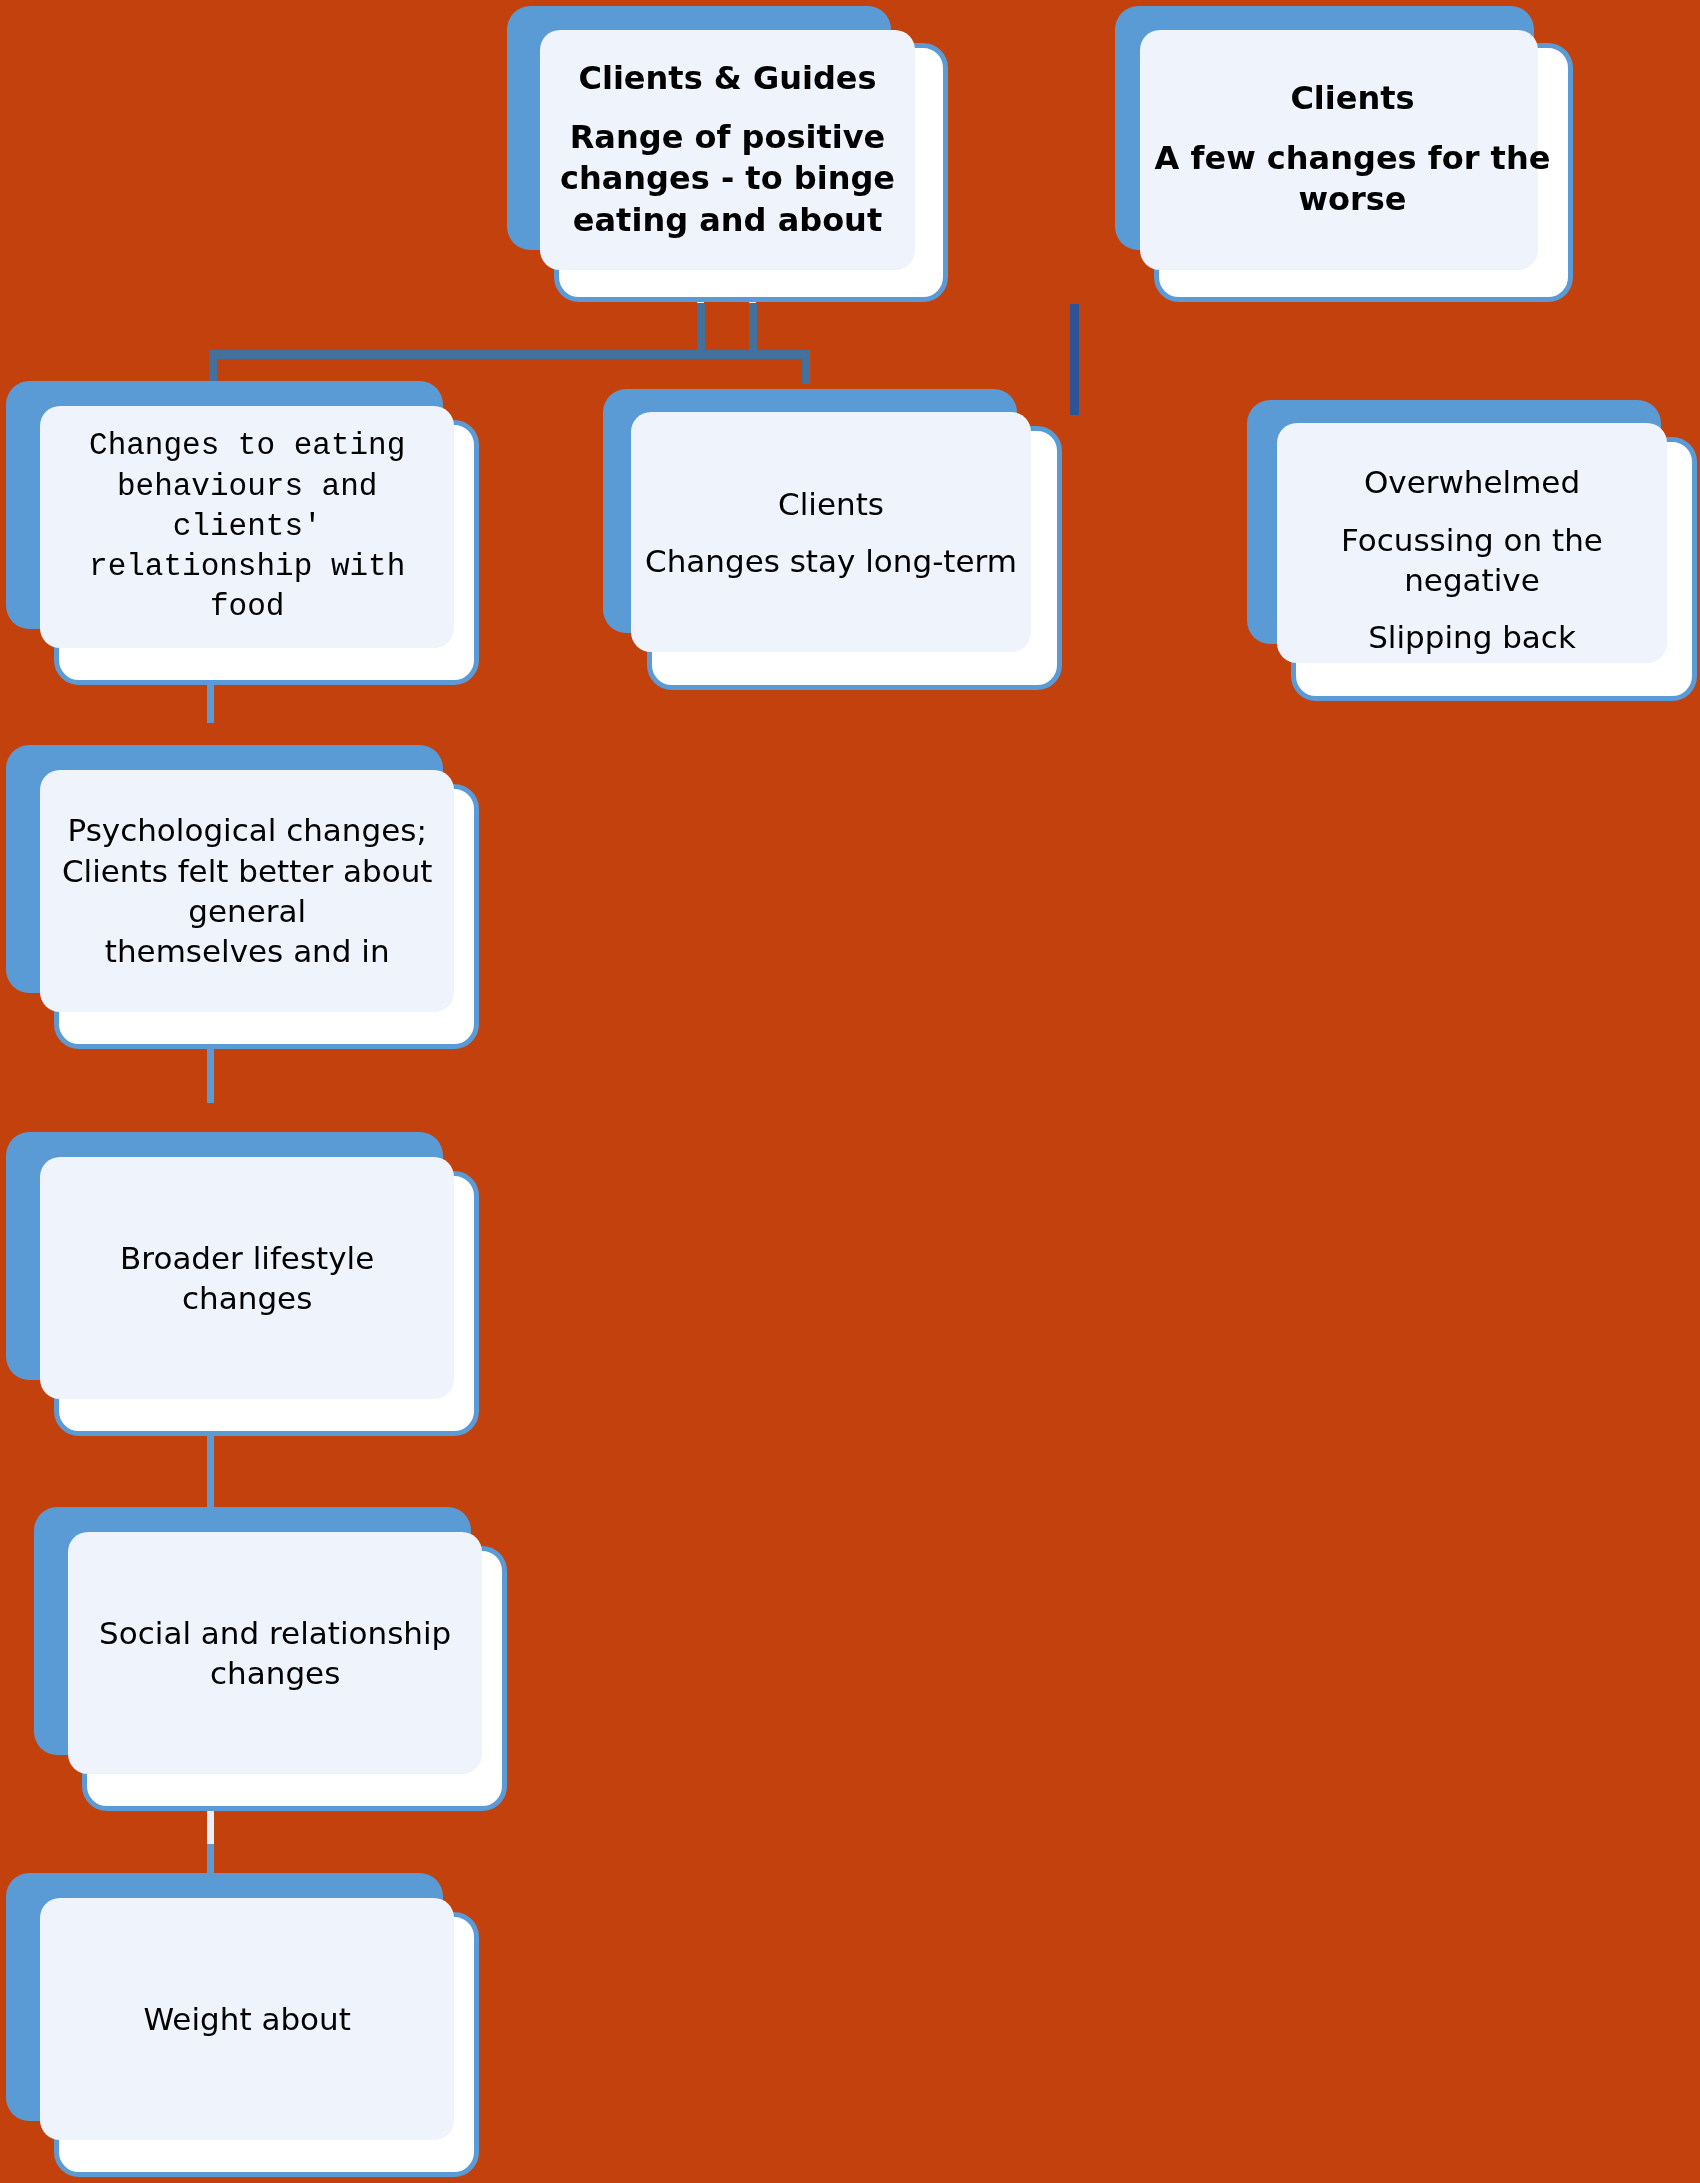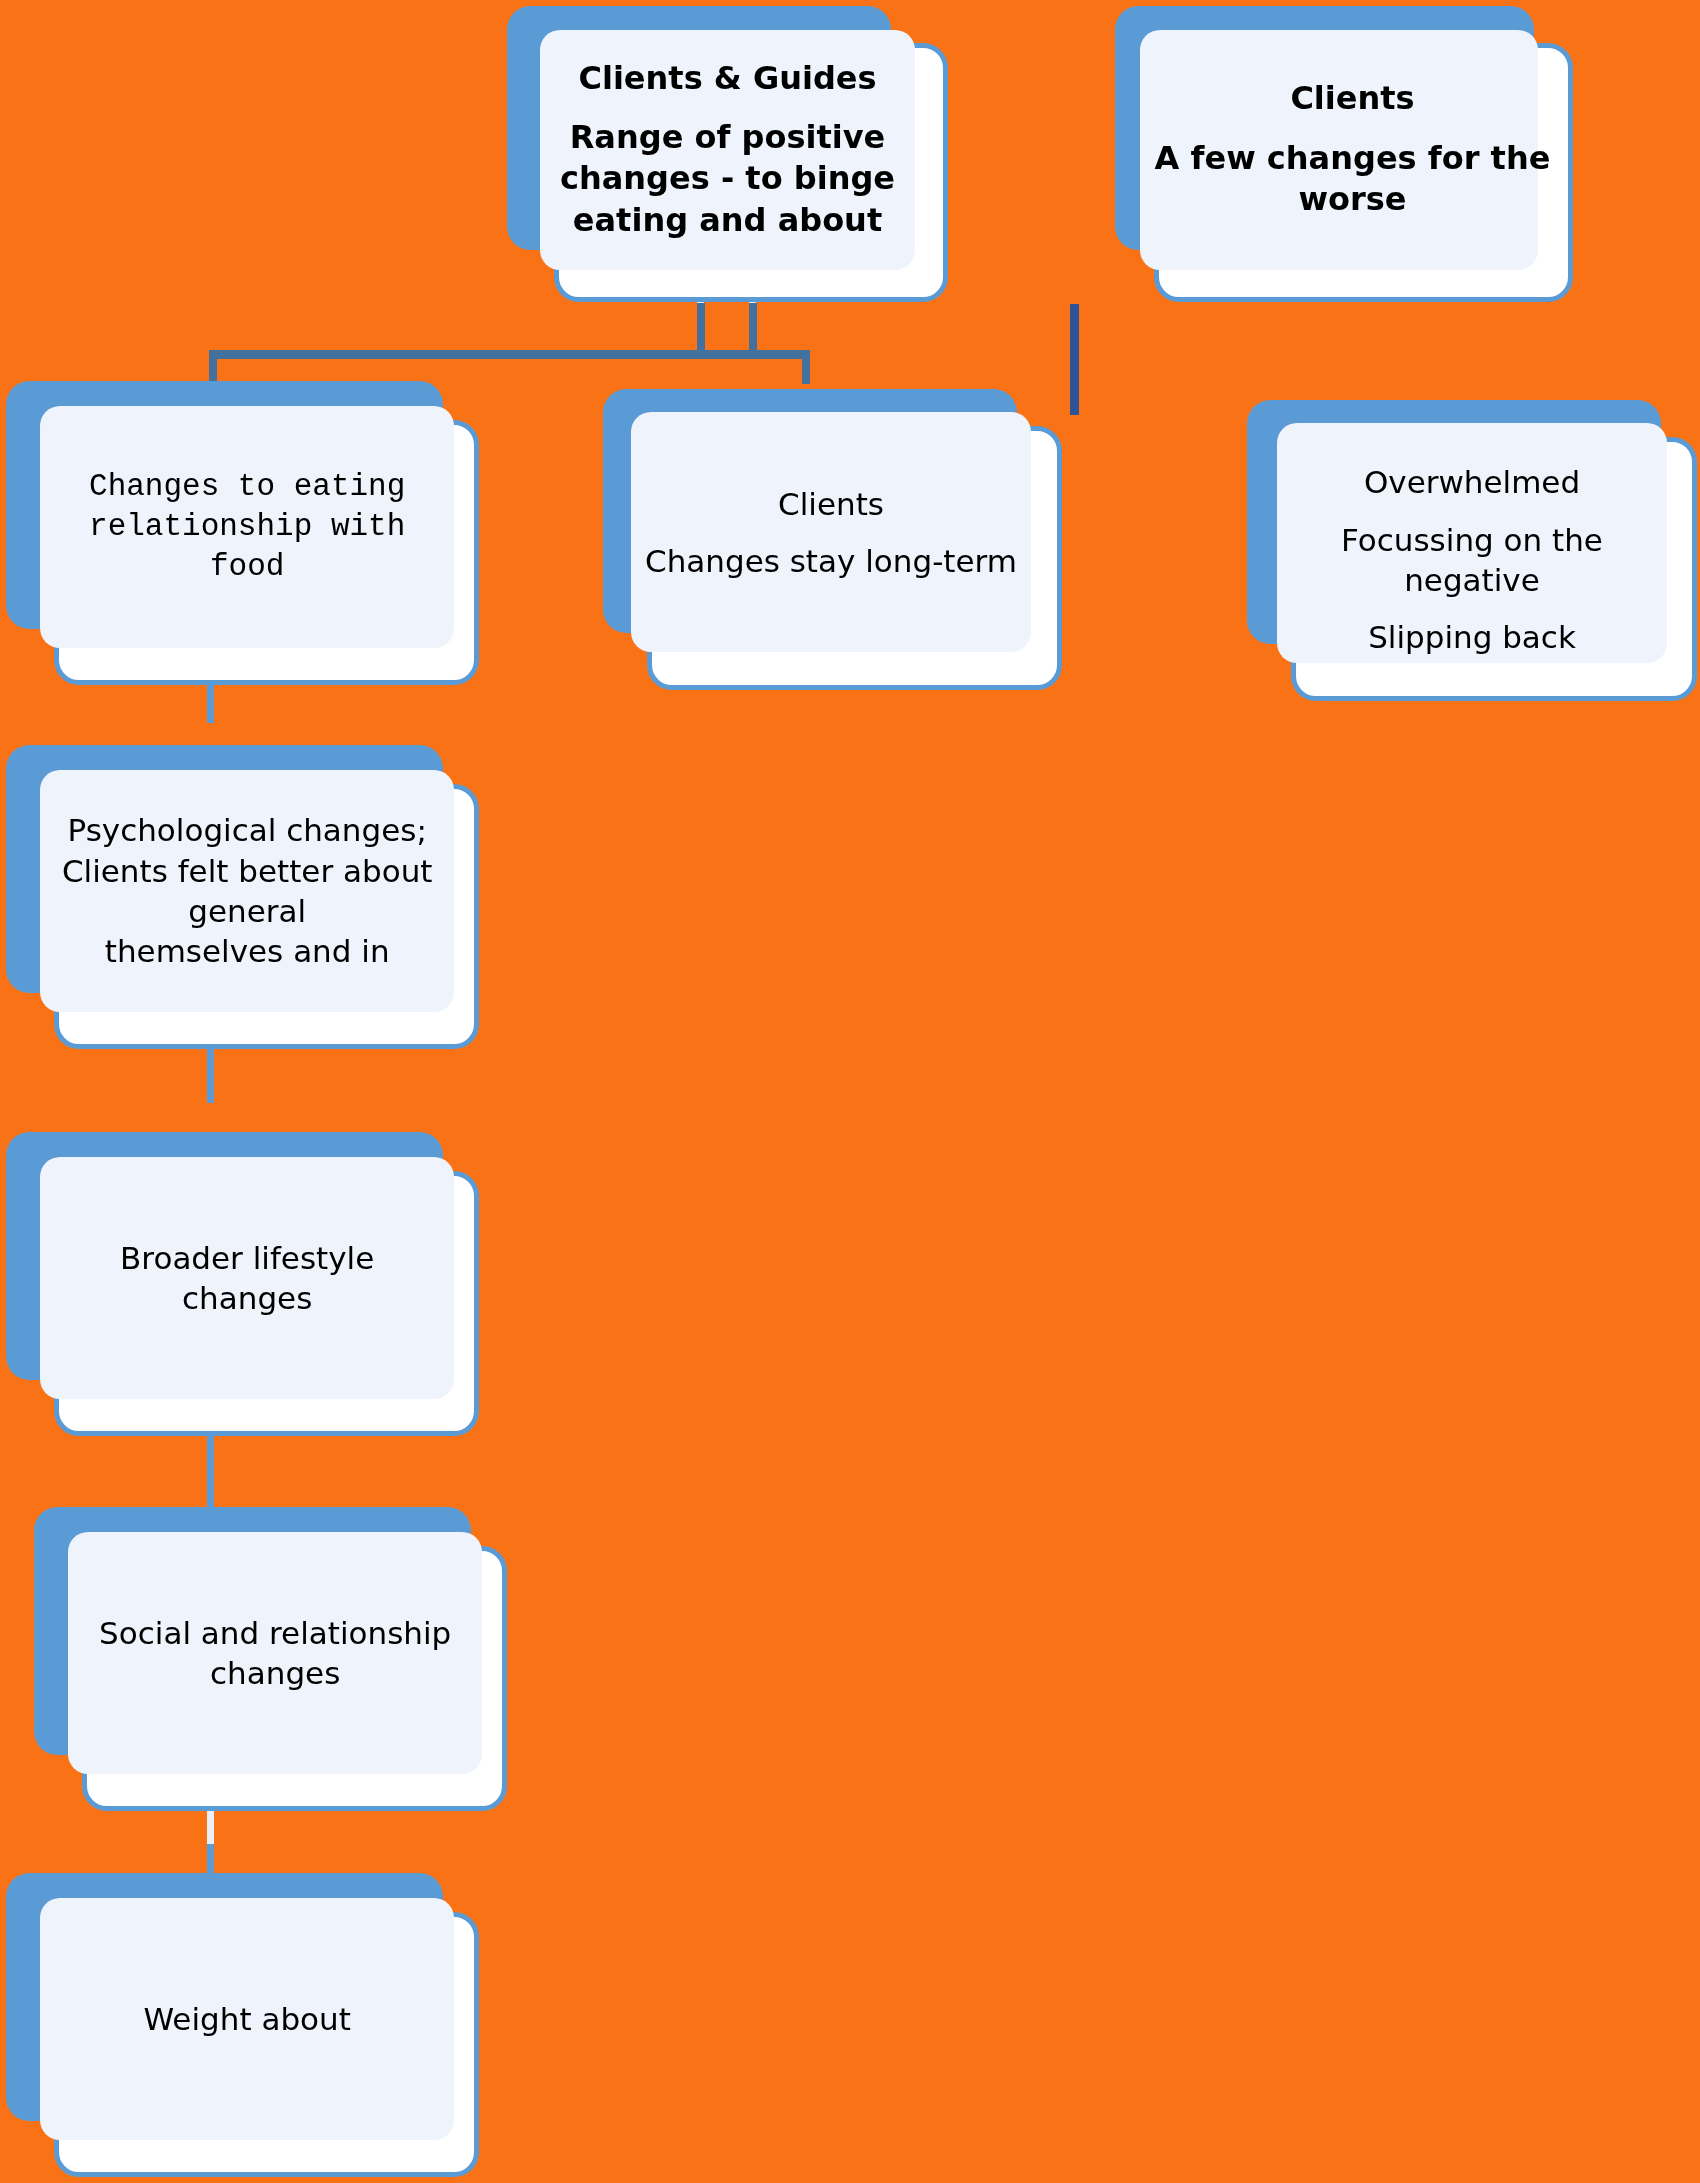--- a/index.html
+++ b/index.html
@@ -5,21 +5,21 @@
 <style>
   html,body{margin:0;padding:0;background:#ffffff;}
   body{
     font-family:"DejaVu Sans","Liberation Sans",sans-serif;
     -webkit-font-smoothing:antialiased;
   }
   #stage{
     position:relative;
     width:1701px;
     height:2183px;
-    background:#f97316;
+    background:#c2410c;
     overflow:hidden;
   }
 
   
   .conn{position:absolute;background:#41719C;}
   .conn-light{position:absolute;background:#5B9BD5;}
   .conn-navy{position:absolute;background:#2E5496;}
 
   
   .card{position:absolute;}
@@ -119,20 +119,21 @@
       <span class="ln">worse</span>
     </div>
   </div>
 
   <div class="card" style="left:6.2px;top:381px;width:484px;height:312px;">
     <div class="shadow" style="left:0;top:0;width:437px;height:248px;"></div>
     <div class="frame" style="left:48px;top:39px;width:425px;height:265px;"></div>
     <div class="panel" style="left:34px;top:25px;width:414px;height:242px;"></div>
     <div class="text fs-md" style="left:34px;top:25px;width:414px;height:242px;font-family:Liberation Mono, monospace;">
       <span class="ln">Changes to eating</span>
+      <span class="ln">behaviours and clients'</span>
       <span class="ln">relationship with food</span>
     </div>
   </div>
 
   <div class="card" style="left:603px;top:389px;width:468px;height:308px;">
     <div class="shadow" style="left:0;top:0;width:414px;height:244px;"></div>
     <div class="frame" style="left:44px;top:37px;width:415px;height:264px;"></div>
     <div class="panel" style="left:28px;top:23.4px;width:400px;height:240px;"></div>
     <div class="text fs-md" style="left:28px;top:23.4px;width:400px;height:240px;">
       <span class="ln">Clients</span>

